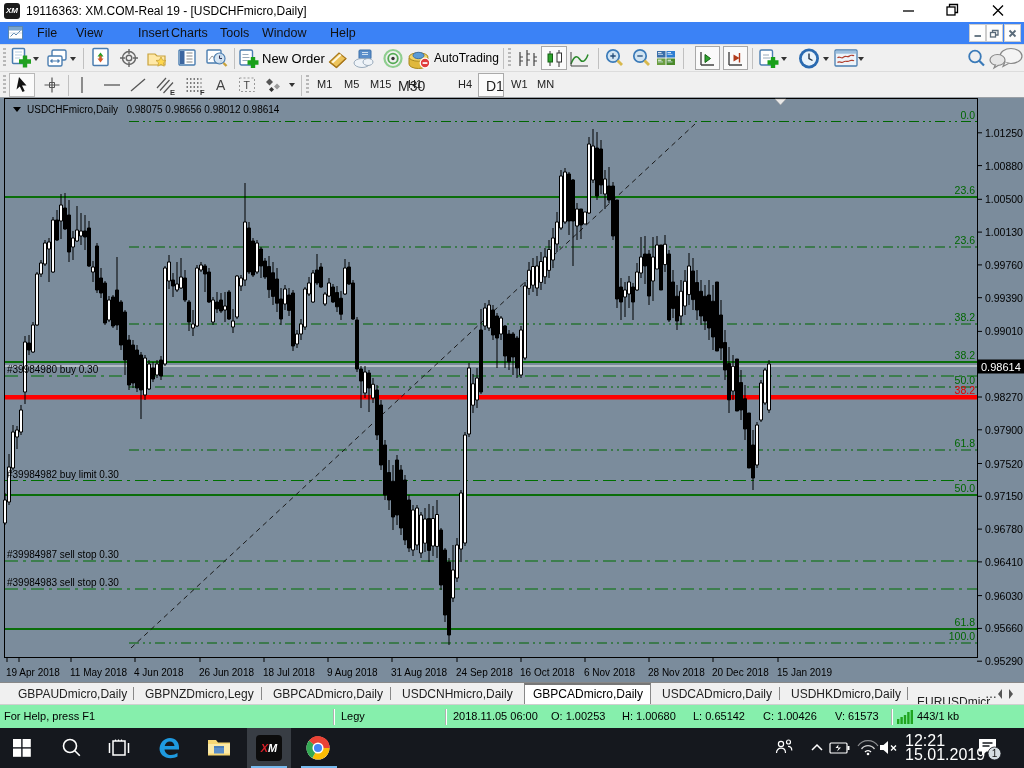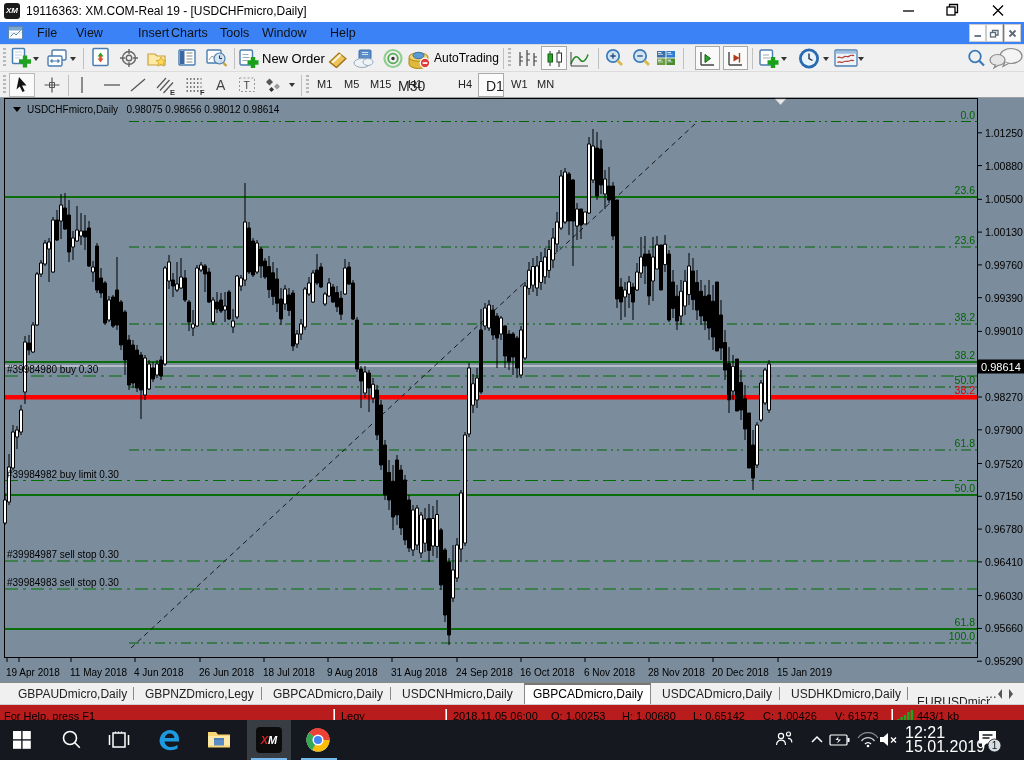--- a/index.html
+++ b/index.html
@@ -4,21 +4,21 @@
 body{width:1024px;height:768px;font-family:"Liberation Sans",sans-serif;overflow:hidden;background:#fff}
 .abs{position:absolute}
 .titlebar{height:22px;background:#fff;position:relative}
 .menubar{height:22px;background:#3b82f6;position:relative;font-size:12.5px;color:#111}
 .tb1{height:27px;background:#f0f0f0;position:relative;border-top:1px solid #dcdcdc}
 .tb2{height:27px;background:#f0f0f0;position:relative;border-top:1px solid #dcdcdc;border-bottom:1px solid #9aa0a6}
 .grip{width:5px;height:20px;background-image:repeating-linear-gradient(#b8b8b8 0 2px,#f0f0f0 2px 4px);background-size:3px 20px;background-repeat:no-repeat}
 .vsep{width:1px;height:21px;background:#c0c0c0}
 .dd{width:0;height:0;border-left:3.5px solid transparent;border-right:3.5px solid transparent;border-top:4px solid #333}
 .tabbar{height:22px;background:#f0f0f0;border-top:1px solid #888;position:relative;font-size:12px;color:#222}
-.statusbar{height:16px;background:#b91c1c;position:relative;font-size:11px;color:#000;border-top:1px solid #d0d0d0}
+.statusbar{height:24px;background:#86efac;position:relative;font-size:11px;color:#000;border-top:1px solid #d0d0d0}
 .ssep{width:1px;height:16px;background:#b0b0b0;box-shadow:1px 0 0 #fff;position:absolute;top:4px}
 .taskbar{height:40px;background:#15181e;position:relative}
 </style></head>
 <body>
 <div class="titlebar">
 <div class="abs" style="left:4px;top:3px;width:16px;height:16px;background:#1a1a1a;border-radius:3px;color:#fff;font-size:8px;font-weight:bold;font-style:italic;text-align:center;line-height:16px">XM</div>
 <div class="abs" style="left:26px;top:4px;font-size:12px;color:#000">19116363: XM.COM-Real 19 - [USDCHFmicro,Daily]</div>
 <svg class="abs" style="left:895px;top:0" width="129" height="22">
       <g stroke="#000" stroke-width="1.3" fill="none">
 <path d="M8 11h11"></path>

